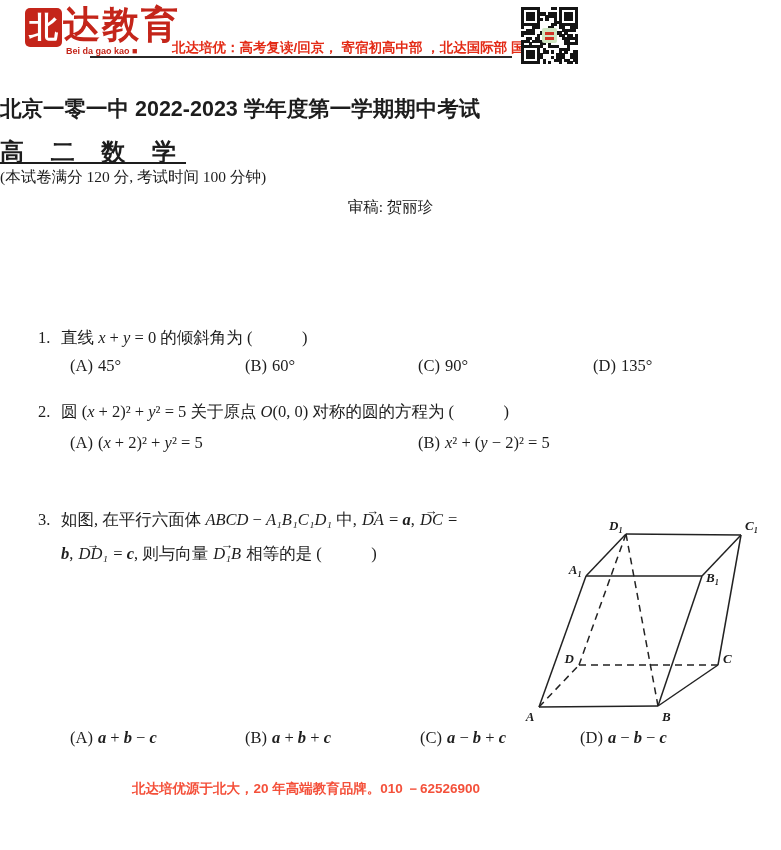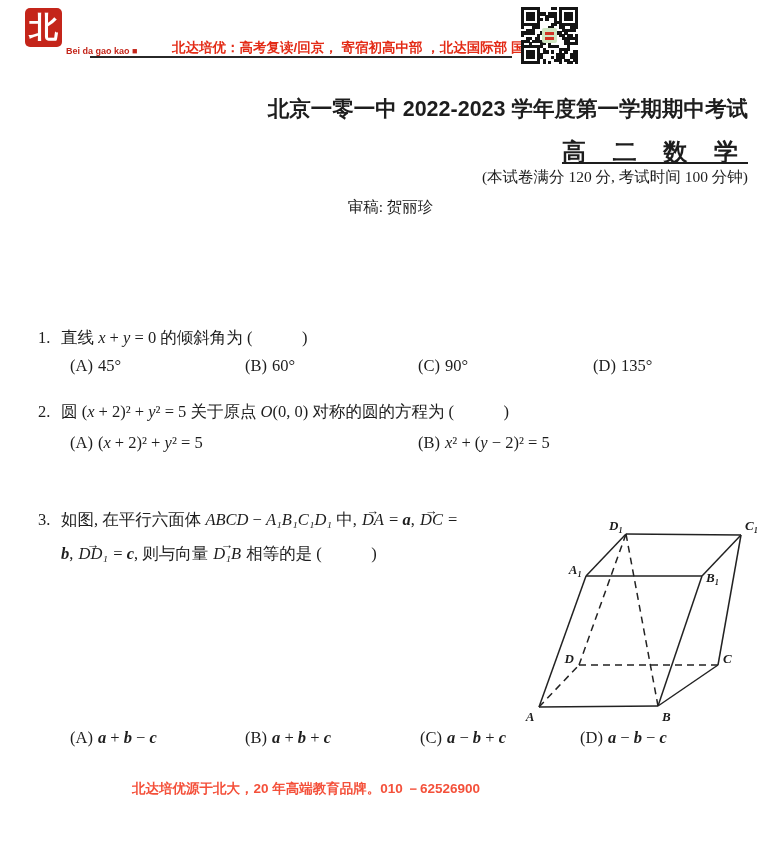--- a/index.html
+++ b/index.html
@@ -24,21 +24,21 @@
   .slogan{left:172px;top:39px;font-size:13.5px;font-weight:bold;color:var(--slogan-red,#e32b16);
     font-family:"Liberation Sans","DejaVu Sans",sans-serif;white-space:nowrap;}
   .header-rule{left:90px;top:56px;width:422px;height:2px;background:#272727;}
   .qr{left:521px;top:7px;width:57px;height:57px;background:#fff;}
   .qr-badge{
     position:absolute;left:21px;top:21px;width:15px;height:15px;background:#cfe6c2;
     border-radius:2px;display:flex;flex-direction:column;align-items:center;justify-content:center;gap:2px;
   }
   .qr-badge i{display:block;width:9px;height:3px;background:#d03325;}
   
-  .t-line{left:0;width:748px;text-align:right;
+  .t-line{left:0;width:748px;text-align:left;
     font-family:"Liberation Sans","DejaVu Sans",sans-serif;font-weight:bold;}
   .t1{top:94px;font-size:21.5px;}
   .t2{top:136px;font-size:24px;letter-spacing:10px;text-decoration:underline;}
   .t3{top:167px;font-size:15.5px;font-weight:normal;
     font-family:"Liberation Serif","DejaVu Serif",serif;}
   .t4{top:197px;left:0;width:781px;display:flex;justify-content:center;gap:68px;
     font-size:15.5px;font-family:"Liberation Serif","DejaVu Serif",serif;}
   
   .section-heading{
     left:16px;top:249px;width:748px;font-size:17px;font-weight:bold;line-height:33px;
@@ -65,20 +65,21 @@
     font-family:"Liberation Sans","DejaVu Sans",sans-serif;white-space:nowrap;}
 </style>
 </head>
 <body>
 
 <div class="page">
 
   <div class="abs logo-seal">
     <span class="logo-seal-char">北</span>
   </div>
+  <div class="abs logo-name">达教育</div>
   <div class="abs logo-sub">Bei da gao kao ■</div>
   <div class="abs slogan">北达培优：高考复读/回京， 寄宿初高中部 ，北达国际部 国际竞赛部</div>
   <div class="abs header-rule"></div>
   <div class="abs qr" id="qr">
       <div style="position: absolute; left: 0px; top: 0px; width: 3.11429px; height: 3.11429px; background: rgb(20, 20, 20);"></div>
       <div style="position: absolute; left: 2.71429px; top: 0px; width: 3.11429px; height: 3.11429px; background: rgb(20, 20, 20);"></div>
       <div style="position: absolute; left: 5.42857px; top: 0px; width: 3.11429px; height: 3.11429px; background: rgb(20, 20, 20);"></div>
       <div style="position: absolute; left: 8.14286px; top: 0px; width: 3.11429px; height: 3.11429px; background: rgb(20, 20, 20);"></div>
       <div style="position: absolute; left: 10.8571px; top: 0px; width: 3.11429px; height: 3.11429px; background: rgb(20, 20, 20);"></div>
       <div style="position: absolute; left: 13.5714px; top: 0px; width: 3.11429px; height: 3.11429px; background: rgb(20, 20, 20);"></div>

